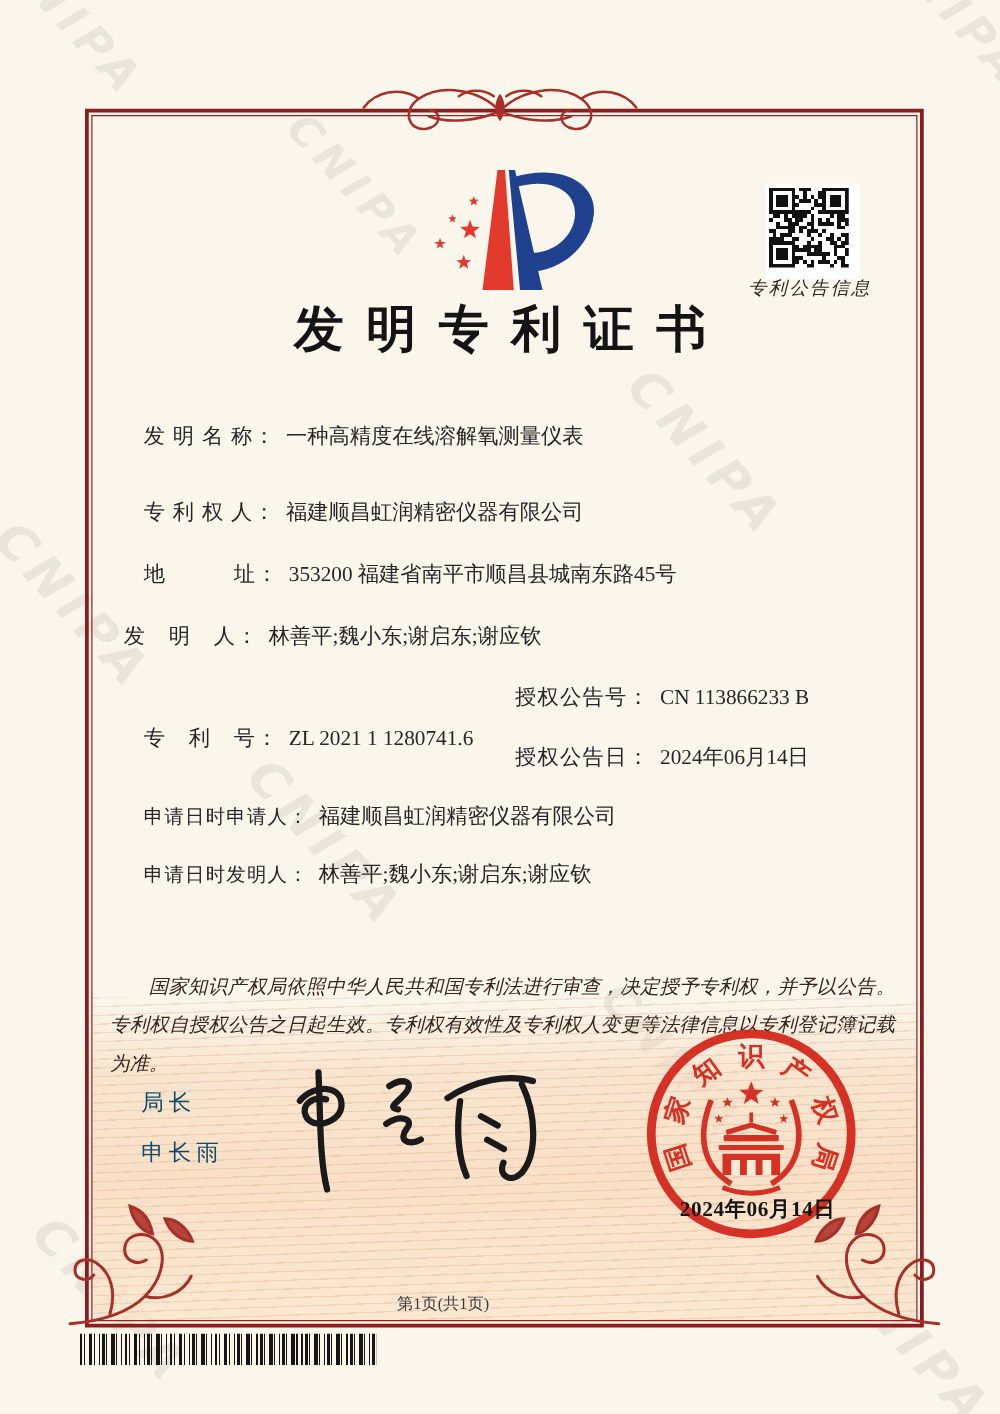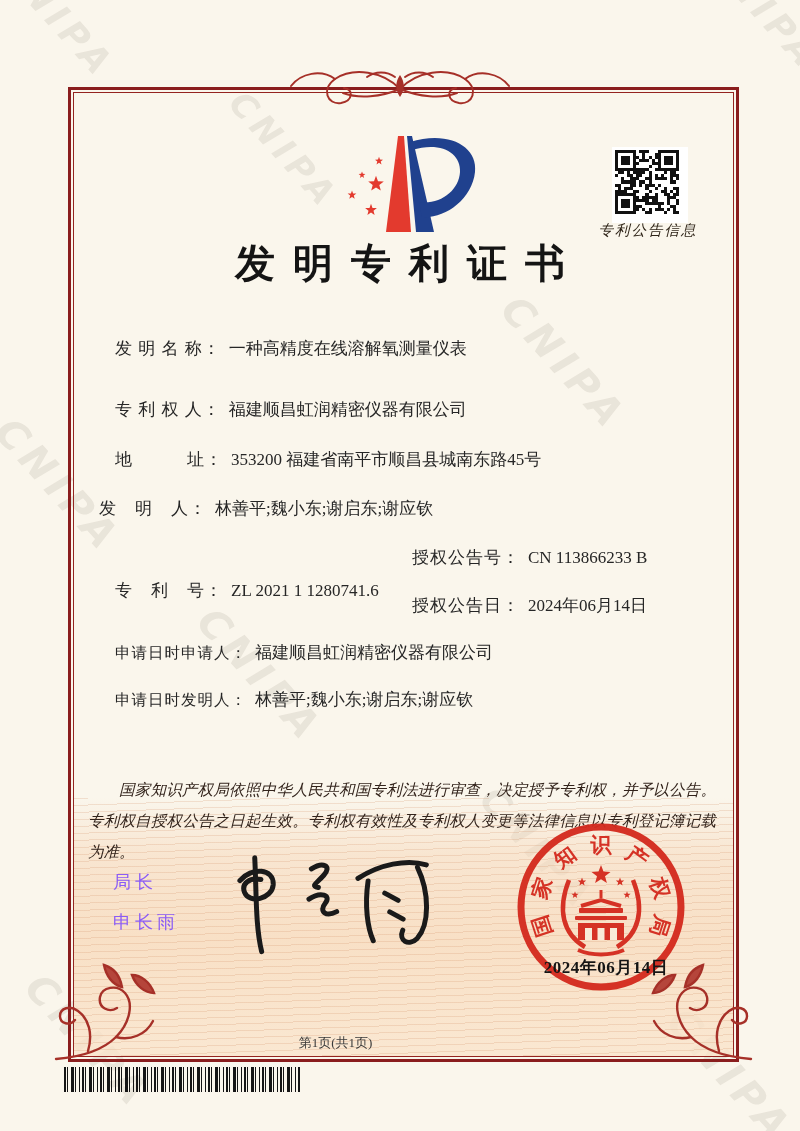--- a/index.html
+++ b/index.html
@@ -51,38 +51,38 @@
   .row .lbl{letter-spacing:1px;}
   .row .val{margin-left:8px;}
   .small-lbl{font-size:15.5px;margin-top:23px;}
   
   .statement{
     position:absolute;left:88px;top:758px;width:628px;z-index:3;
     font-size:15.5px;line-height:31px;text-indent:2em;text-align:justify;
     color:#33241c;font-style:italic;
   }
   
-  .signer{position:absolute;left:113px;z-index:3;font-size:18px;letter-spacing:4px;color:#8b5cf6;}
+  .signer{position:absolute;left:113px;z-index:3;font-size:18px;letter-spacing:4px;color:#0c4a6e;}
   .signer.role{top:870px;}
   .signer.name{top:910px;}
   .sig-svg{position:absolute;left:213px;top:838px;z-index:3;transform:rotate(-3deg);}
   
   .seal{position:absolute;left:512px;top:818px;width:178px;height:178px;z-index:4;opacity:0.96;}
   .seal svg{position:absolute;left:0;top:0;}
   .seal-chars{position:absolute;left:0;top:0;width:178px;height:178px;}
   .seal-chars span{
     position:absolute;font-size:21px;font-weight:bold;color:#d42b1f;
     font-family:"Liberation Serif","DejaVu Serif",serif;
   }
   .seal-date{
     position:absolute;left:524px;top:956px;width:164px;text-align:center;z-index:5;
     font-size:17px;font-weight:bold;color:#151515;letter-spacing:0.5px;
   }
   
-  .page-footer{position:absolute;left:68px;top:1034px;width:535px;text-align:center;font-size:13px;color:#3a3a3a;z-index:3;}
+  .page-footer{position:absolute;left:68px;top:1034px;width:535px;text-align:center;font-size:13px;color:#3a3a3a;z-index:3;padding-left:19px;}
   .barcode{
     position:absolute;left:64px;top:1067px;width:237px;height:25px;z-index:3;
     background:repeating-linear-gradient(90deg,
       #151515 0 2px, transparent 2px 3px,
       #151515 3px 4px, transparent 4px 7px,
       #151515 7px 10px, transparent 10px 11px,
       #151515 11px 12px, transparent 12px 15px,
       #151515 15px 16px, transparent 16px 18px);
   }
 </style>

